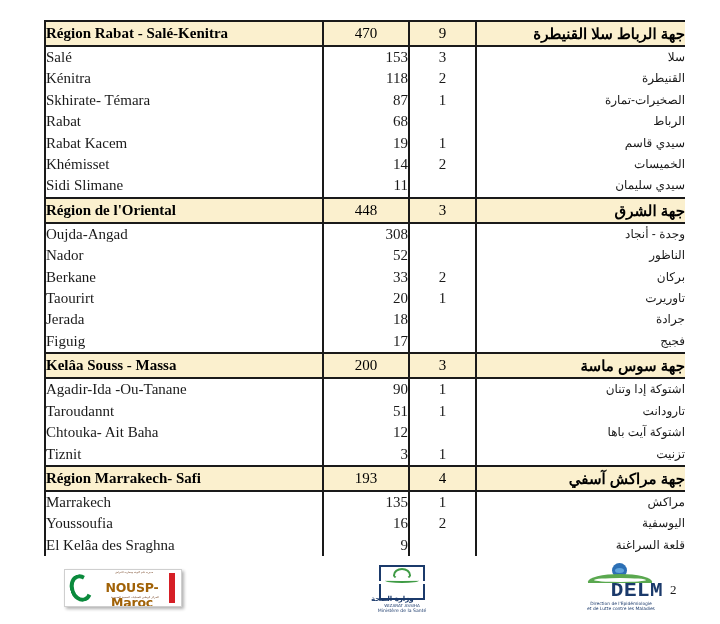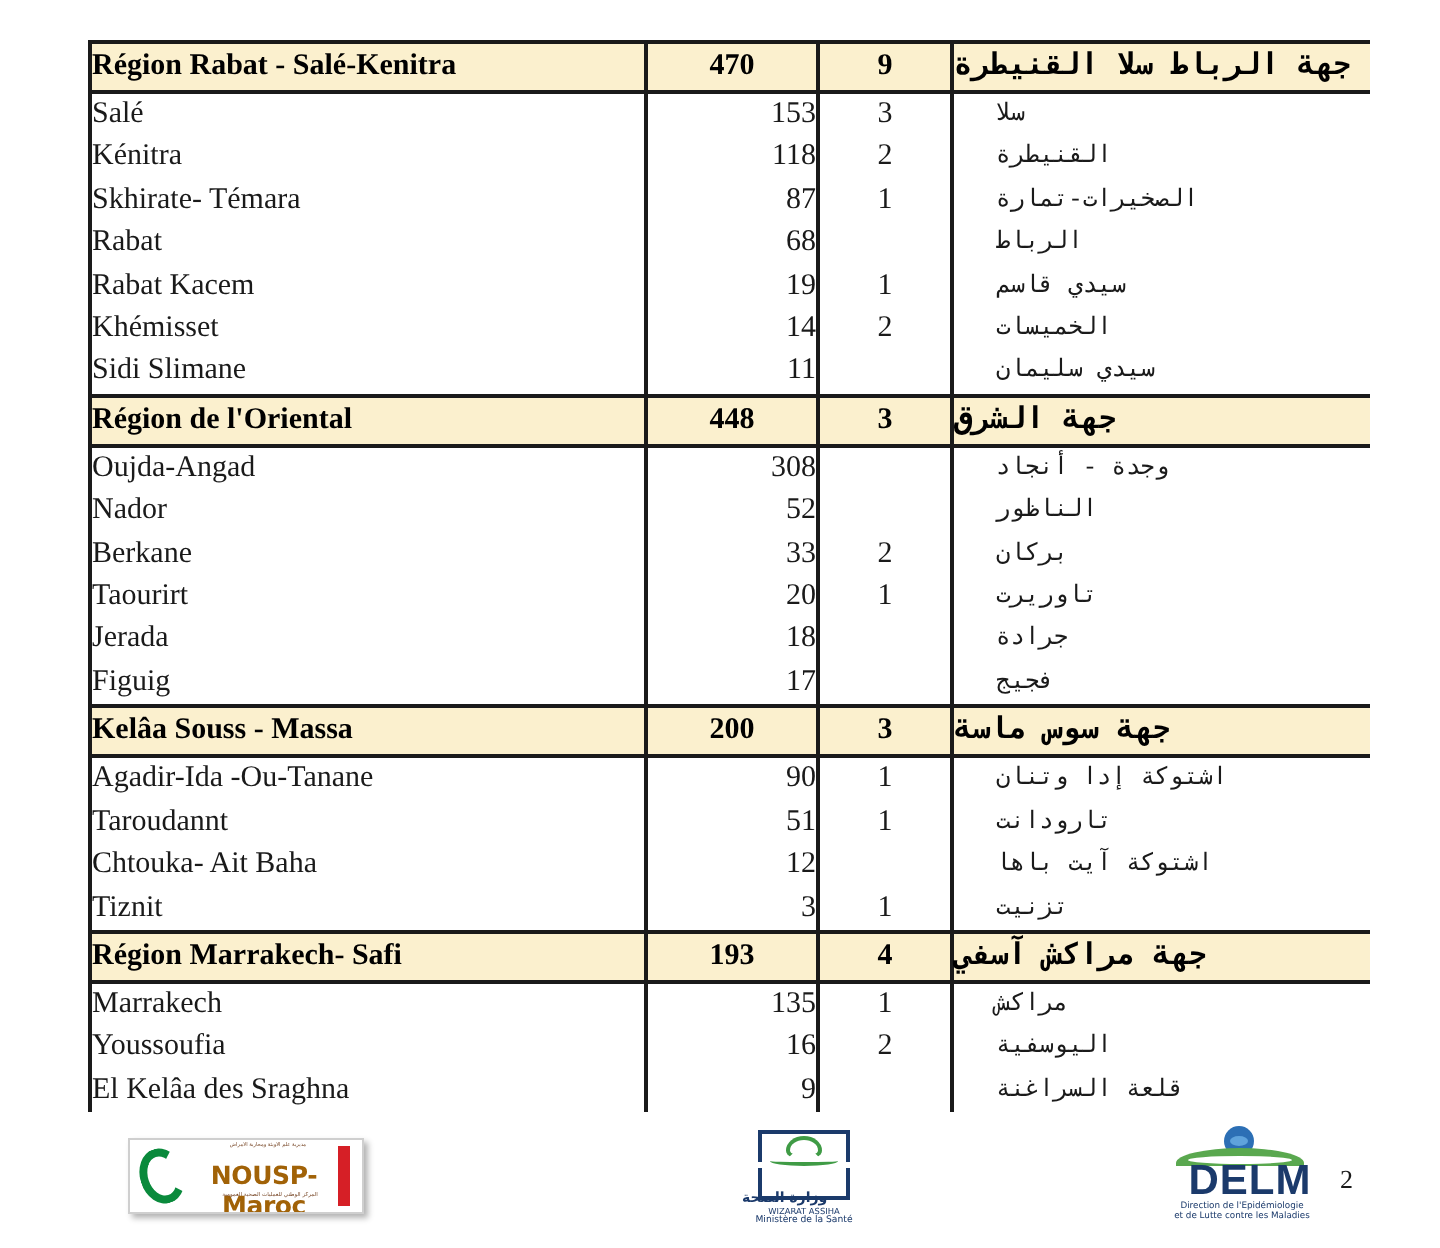--- a/index.html
+++ b/index.html
@@ -54,34 +54,34 @@
     line-height: 21.4px;
     padding: 0;
     font-size: 15px;
     color: #1a1a1a;
   }
 
   td.cell-fr  { text-align: left;  padding-left: 7px; }
   td.cell-cas { text-align: center; border-left: 2px solid #1a1a1a; border-right: 2px solid #1a1a1a; }
   td.cell-dec { text-align: center; border-right: 2px solid #1a1a1a; }
   td.cell-ar  {
-    text-align: left; padding-right: 9px;
+    text-align: right; padding-right: 9px;
     direction: rtl;
-    font-family: Liberation Mono, monospace;
+    font-family: Liberation Sans, sans-serif;
     font-size: 12.5px;
     font-weight: bold;
   }
   tr.city-row td.cell-ar { font-weight: normal; font-size: 12px; padding-left: 21px; }
 
   
   tr.city-row td.cell-cas { border-left: 2px solid #1a1a1a; border-right: 2px solid #1a1a1a; text-align: right; }
   tr.city-row td.cell-dec { border-right: 2px solid #1a1a1a; }
 
   tr.region-row td.cell-cas,
-  tr.region-row td.cell-dec { font-weight: bold; }
+  tr.region-row td.cell-dec { font-weight: normal; }
 
   
   #footer {
     position: absolute;
     left: 0; top: 559px;
     width: 720px; height: 65px;
   }
 
   
   #logo-nousp {
@@ -194,23 +194,23 @@
     background: #5aa84f;
     border-radius: 60% 60% 0 0 / 100% 100% 0 0;
   }
   #logo-delm .hill:after {
     content: ""; position: absolute; left: 6px; top: 4px;
     width: 52px; height: 4px;
     background: #ffffff;
     border-radius: 50%;
   }
   #logo-delm .word {
-    position: absolute; left: 4px; top: 17px; width: 86px;
+    position: absolute; left: 16px; top: 17px; width: 86px;
     text-align: center;
-    font-family: Liberation Sans, sans-serif;
+    font-family: Liberation Mono, monospace;
     font-weight: bold; font-size: 21px; color: #1b3a6b;
     letter-spacing: 0.5px; line-height: 21px;
   }
   #logo-delm .sub1, #logo-delm .sub2 {
     position: absolute; left: 0; width: 86px;
     text-align: center;
     font-family: "DejaVu Sans", sans-serif;
     font-size: 4.4px; color: #1b3a6b; white-space: nowrap;
   }
   #logo-delm .sub1 { top: 38px; }

